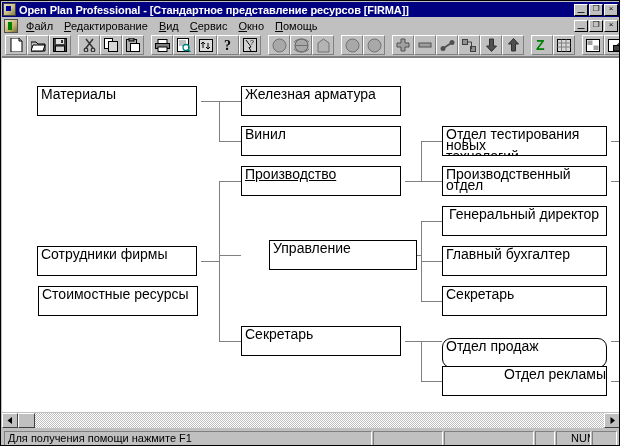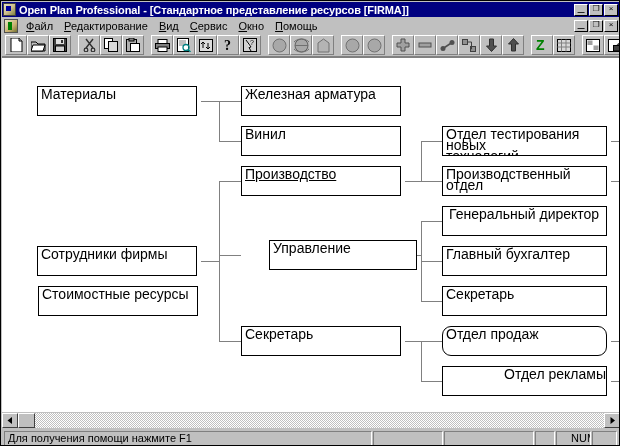--- a/index.html
+++ b/index.html
@@ -526,21 +526,21 @@
       <div class="node" style="left:440px; top:68px;  width:165px; height:30px;">Отдел тестирования новых
 технологий</div>
       <div class="node" style="left:440px; top:108px; width:165px; height:30px;">Производственный отдел</div>
       <div class="node" style="left:35px;  top:188px; width:160px; height:30px;">Сотрудники фирмы</div>
       <div class="node" style="left:36px;  top:228px; width:160px; height:30px;">Стоимостные ресурсы</div>
       <div class="node" style="left:239px; top:182px; width:148px; height:30px;margin-left:28px;">Управление</div>
       <div class="node" style="left:440px; top:148px; width:165px; height:30px;padding-left:6px;">Генеральный директор</div>
       <div class="node" style="left:440px; top:188px; width:165px; height:30px;">Главный бухгалтер</div>
       <div class="node" style="left:440px; top:228px; width:165px; height:30px;">Секретарь</div>
       <div class="node" style="left:239px; top:268px; width:160px; height:30px;">Секретарь</div>
-      <div class="node" style="left:440px; top:268px; width:165px; height:30px;border-radius:9px;">Отдел продаж</div>
+      <div class="node" style="left:440px; top:280px; width:165px; height:30px;border-radius:9px;">Отдел продаж</div>
       <div class="node" style="left:440px; top:308px; width:165px; height:30px;text-align:right;">Отдел рекламы</div>
 
     </div>
   </div>
 
   <div class="hscroll">
     <div class="sb-arrow">
       <svg class="gl" width="7" height="7" viewBox="0 0 7 7">
           <path d="M5 0v7L0.5 3.5z" fill="#000"></path>
         </svg>

